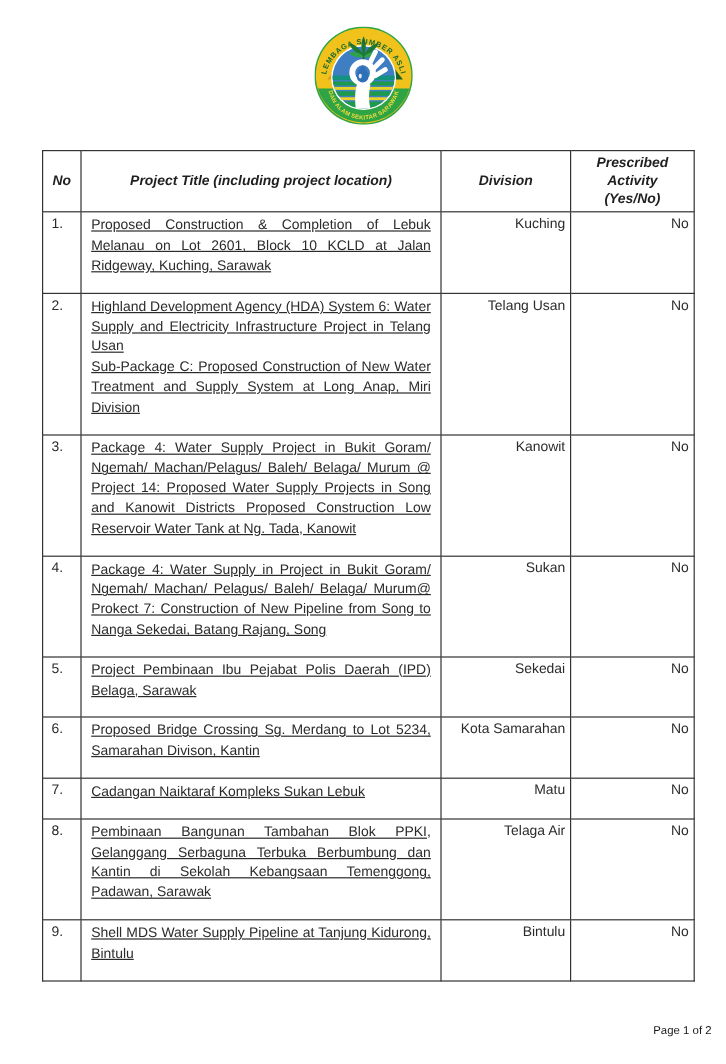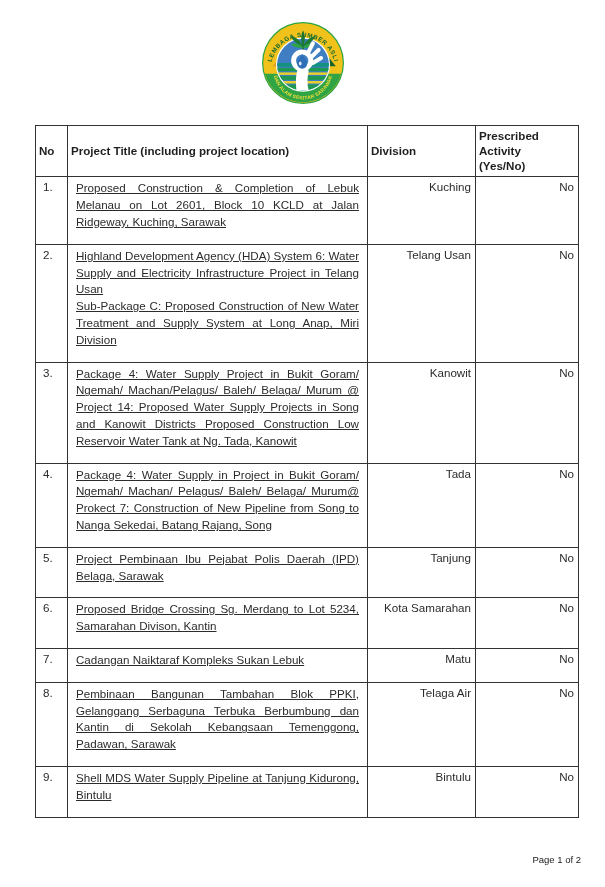--- a/index.html
+++ b/index.html
@@ -37,40 +37,41 @@
     margin: 21px 0 0 35px;
   }
   .screening th, .screening td {
     border: 1px solid #333333;
     vertical-align: top;
     font-size: 11.6px;
     color: #2b2b2b;
   }
   .screening th {
     font-weight: bold;
-    text-align: left;
+    text-align: center;
     vertical-align: middle;
     padding: 3px 3px;
     line-height: 1.28;
     font-size: 11.6px;
     white-space: pre-line;
     color: #1f1f1f;
+    font-style: italic;
   }
   td.c-no { padding: 3px 2px 3px 7px; }
   td.c-title {
     text-align: justify;
     padding: 3px 8px 13px 8px;
     line-height: 1.45;
     white-space: pre-line;
     text-decoration: underline;
   }
   td.c-loc, td.c-yes { text-align: right; padding: 3px 4px; }
   .footer {
     position: absolute;
-    right: 24px;
+    right: 12px;
     bottom: 22px;
     font-size: 9.5px;
     color: #1a1a1a;
   }
 </style>
 </head>
 <body>
 
 <div class="page">
 
@@ -163,27 +164,27 @@
       </tr>
       <tr>
         <td class="c-no">3.</td>
         <td class="c-title">Package 4: Water Supply Project in Bukit Goram/ Ngemah/ Machan/Pelagus/ Baleh/ Belaga/ Murum @ Project 14: Proposed Water Supply Projects in Song and Kanowit Districts Proposed Construction Low Reservoir Water Tank at Ng. Tada, Kanowit</td>
         <td class="c-loc">Kanowit</td>
         <td class="c-yes">No</td>
       </tr>
       <tr>
         <td class="c-no">4.</td>
         <td class="c-title">Package 4: Water Supply in Project in Bukit Goram/ Ngemah/ Machan/ Pelagus/ Baleh/ Belaga/ Murum@ Prokect 7: Construction of New Pipeline from Song to Nanga Sekedai, Batang Rajang, Song</td>
-        <td class="c-loc">Tada</td>
+        <td class="c-loc">Sukan</td>
         <td class="c-yes">No</td>
       </tr>
       <tr>
         <td class="c-no">5.</td>
         <td class="c-title">Project Pembinaan Ibu Pejabat Polis Daerah (IPD) Belaga, Sarawak</td>
-        <td class="c-loc">Tanjung</td>
+        <td class="c-loc">Sekedai</td>
         <td class="c-yes">No</td>
       </tr>
       <tr>
         <td class="c-no">6.</td>
         <td class="c-title">Proposed Bridge Crossing Sg. Merdang to Lot 5234, Samarahan Divison, Kantin</td>
         <td class="c-loc">Kota Samarahan</td>
         <td class="c-yes">No</td>
       </tr>
       <tr>
         <td class="c-no">7.</td>

